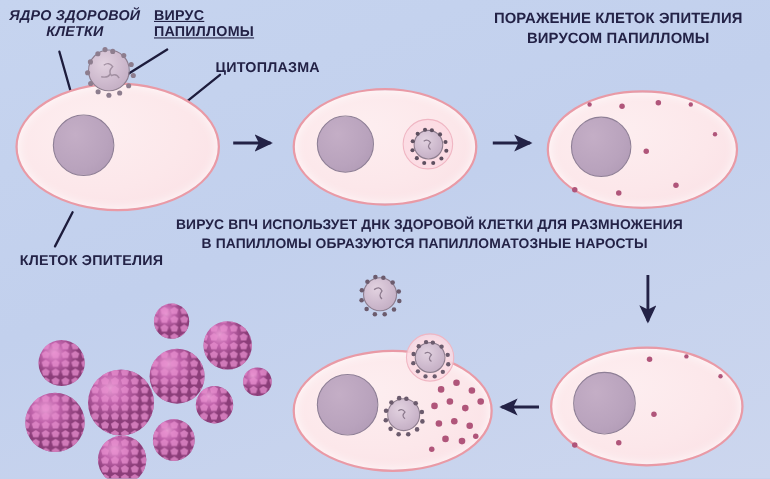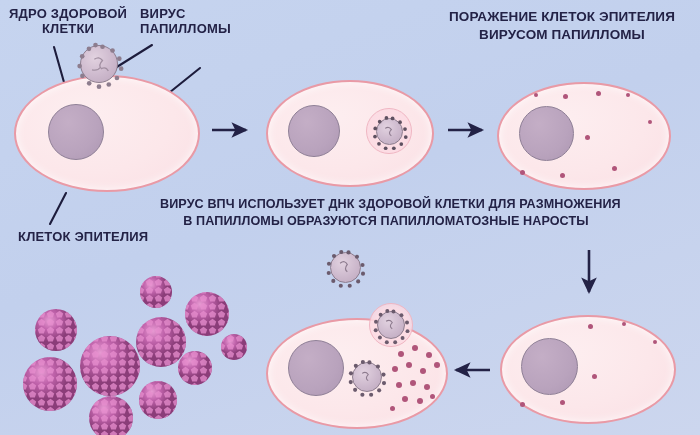--- a/index.html
+++ b/index.html
@@ -104,24 +104,25 @@
       <path d="M600,335 q3,-4 6,0 q3,4 6,0"></path>
       <path d="M592,352 q3,-4 6,0 q3,4 6,0"></path>
       <path d="M620,346 q3,-4 6,0 q3,4 6,0"></path>
       <path d="M628,372 q4,-5 8,0 q4,5 8,0"></path>
       <path d="M640,388 q4,-5 8,0 q4,5 8,0"></path>
       <path d="M612,392 q4,-5 8,0 q4,5 8,0"></path>
       <path d="M652,358 q3,-4 6,0 q3,4 6,0"></path>
     </g>
   </svg>
 
-  <div class="lbl" style="left:8px;top:6px;font-size:13px;text-align:center;width:120px;">ЯДРО ЗДОРОВОЙ
+  <div class="lbl" style="left:8px;top:6px;font-size:13px;text-align:center;width:120px;font-style:italic;">ЯДРО ЗДОРОВОЙ
 КЛЕТКИ</div>
-  <div class="lbl" style="left:140px;top:6px;font-size:13px;">ВИРУС
+  <div class="lbl" style="left:140px;top:6px;font-size:13px;text-decoration:underline;">ВИРУС
 ПАПИЛЛОМЫ</div>
+  <div class="lbl" style="left:196px;top:53px;font-size:13px;">ЦИТОПЛАЗМА</div>
   <div class="lbl" style="left:18px;top:229px;font-size:13px;">КЛЕТОК ЭПИТЕЛИЯ</div>
 
   <div class="cap" style="left:430px;top:8px;width:264px;font-size:13.5px;text-align:center;">ПОРАЖЕНИЕ КЛЕТОК ЭПИТЕЛИЯ
 ВИРУСОМ ПАПИЛЛОМЫ</div>
 
   <div class="cap" style="left:160px;top:196px;width:452px;font-size:12.6px;">ВИРУС ВПЧ ИСПОЛЬЗУЕТ ДНК ЗДОРОВОЙ КЛЕТКИ ДЛЯ РАЗМНОЖЕНИЯ
 В ПАПИЛЛОМЫ ОБРАЗУЮТСЯ ПАПИЛЛОМАТОЗНЫЕ НАРОСТЫ</div>
 
   <div class="cell" style="left:14px;top:75px;width:182px;height:113px;"></div>
   <div class="nucleus" style="left:48px;top:104px;width:54px;height:54px;"></div>

